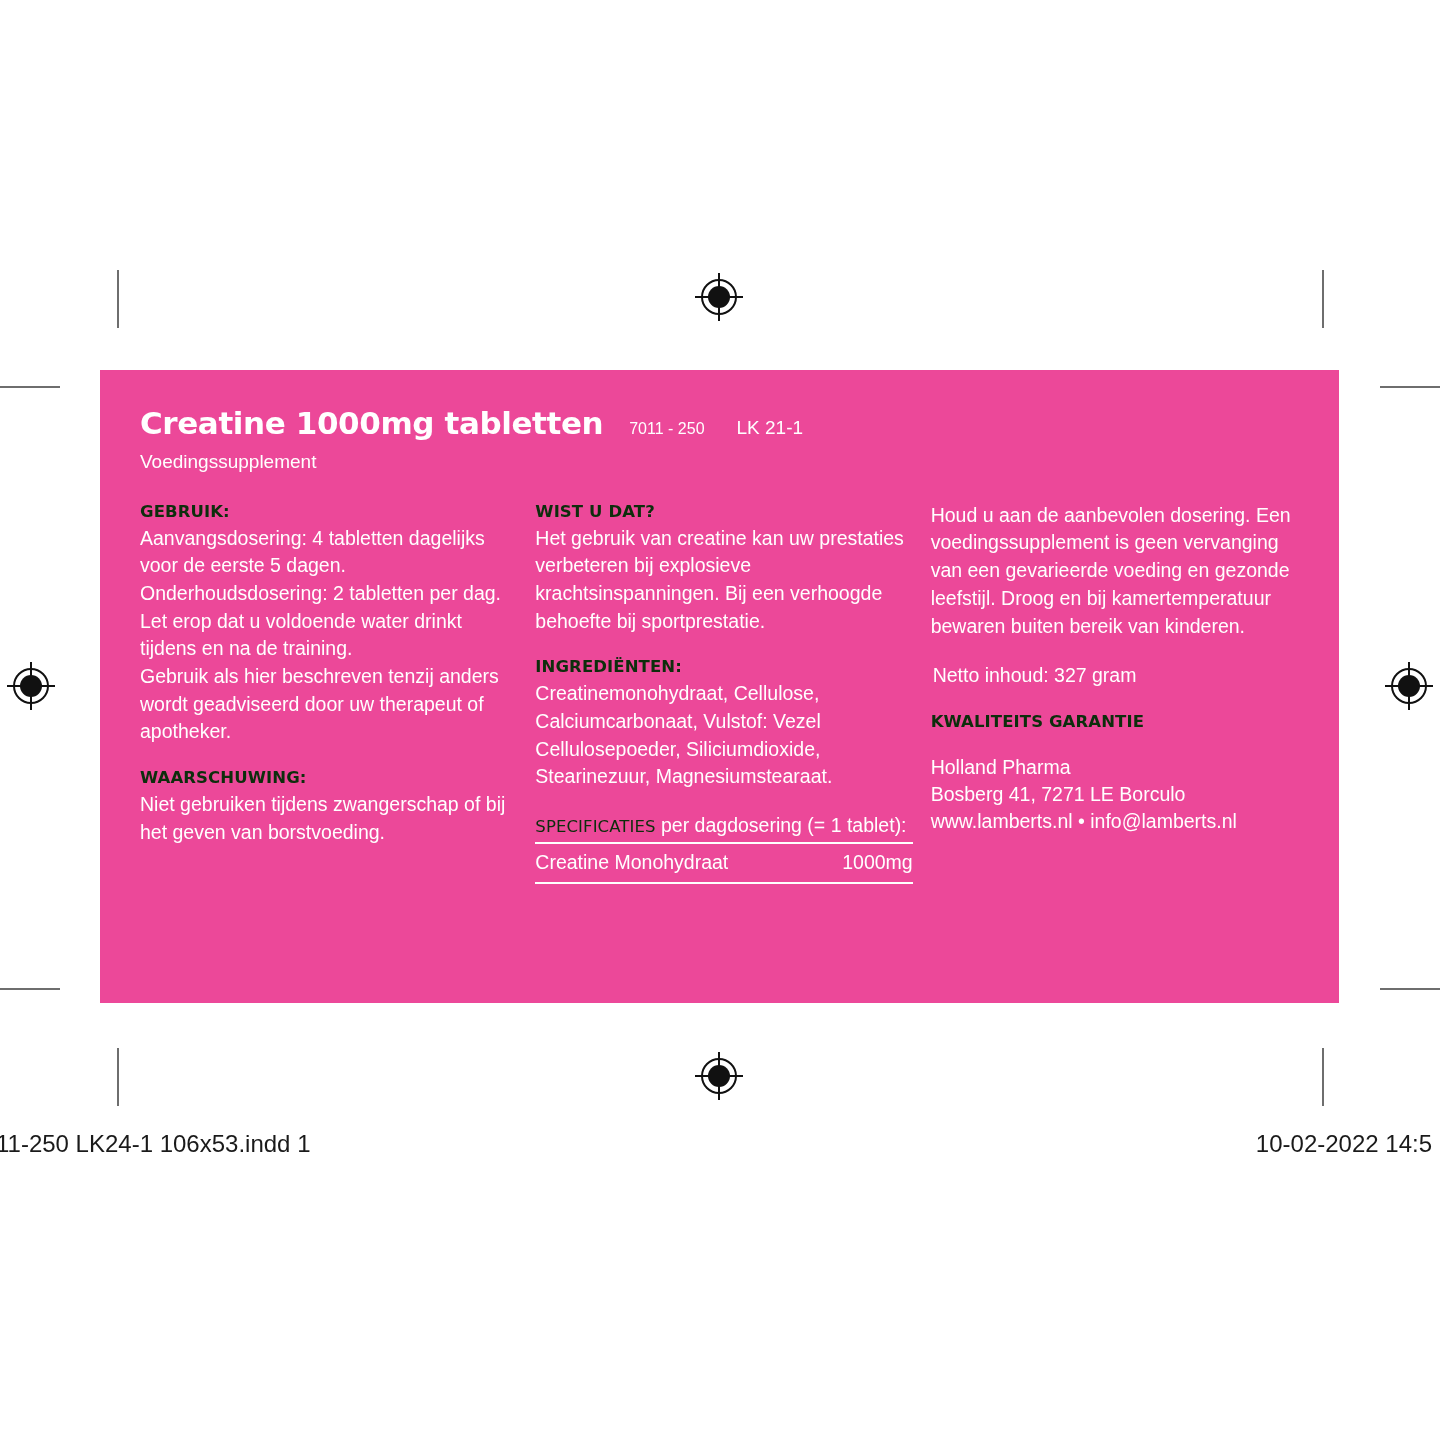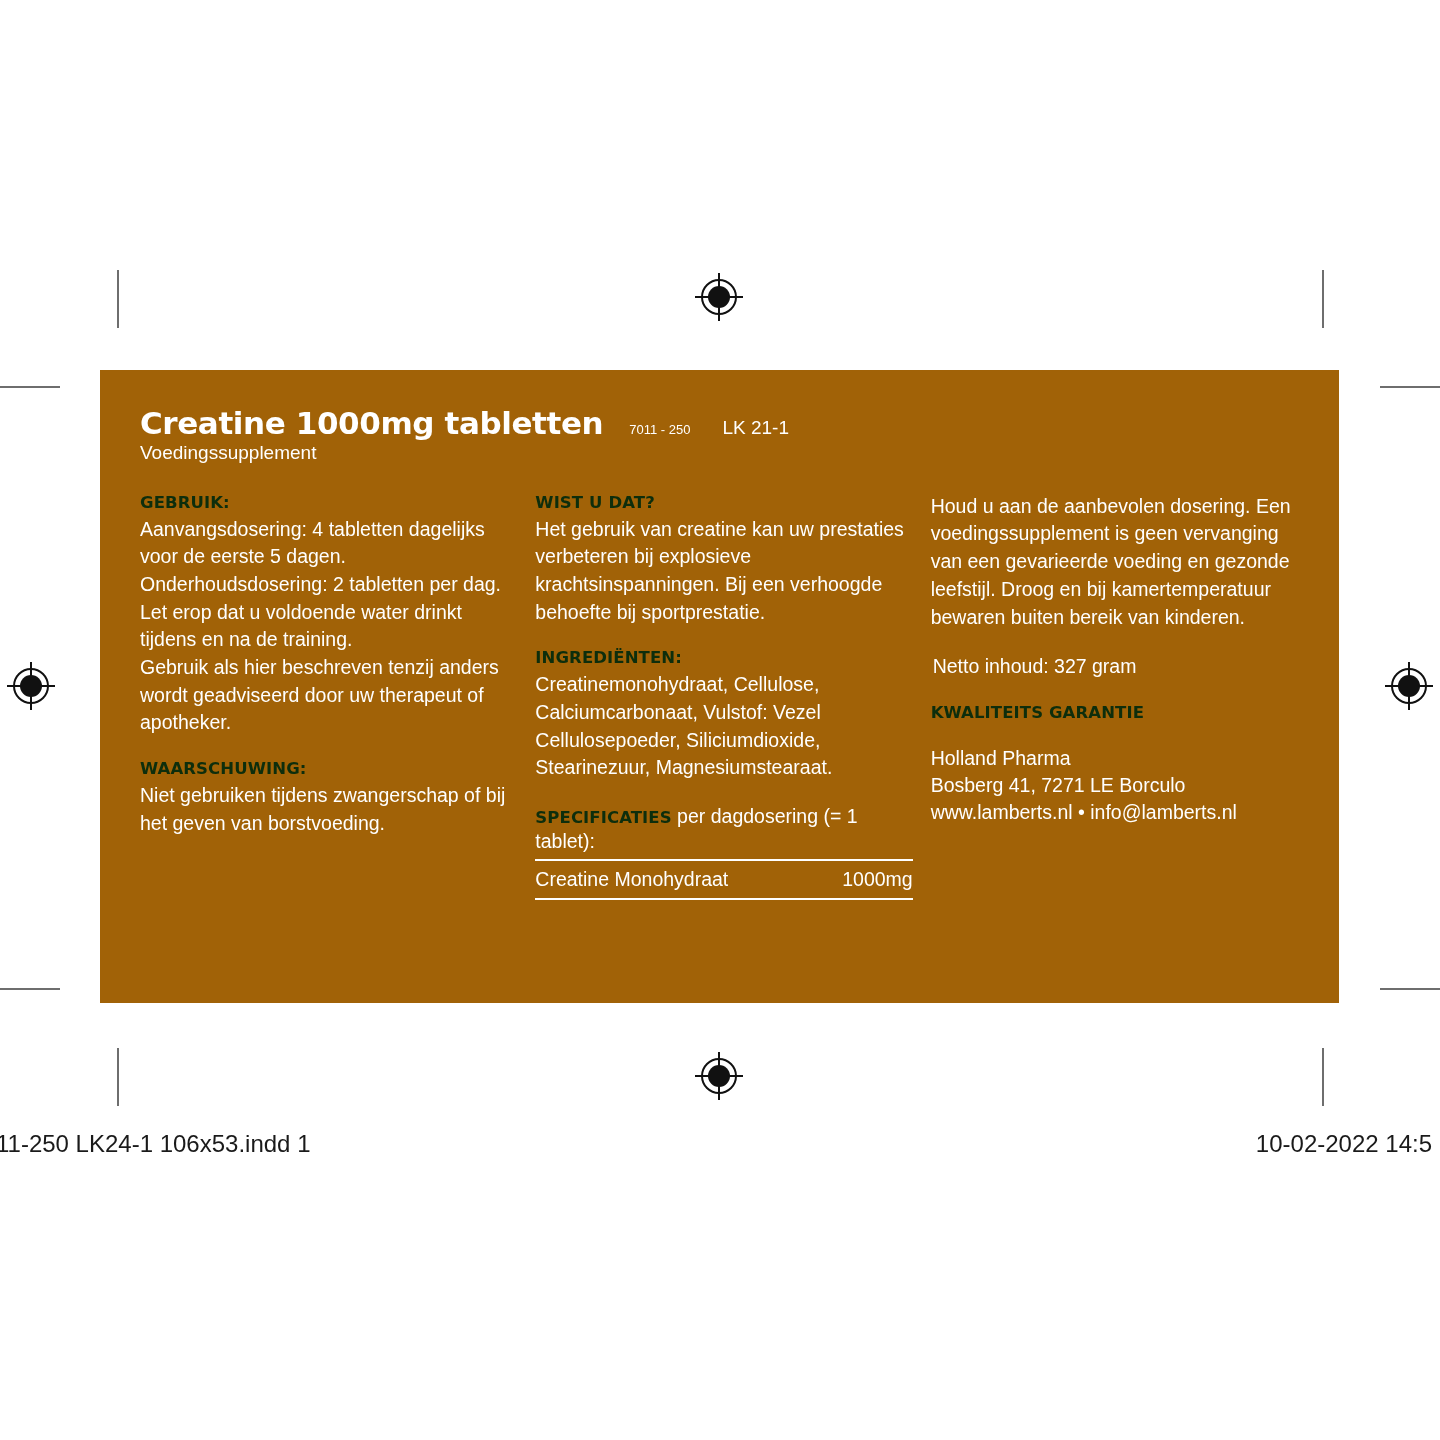--- a/index.html
+++ b/index.html
@@ -32,21 +32,21 @@
   }
   .reg-mark svg { display: block; width: 52px; height: 52px; }
 
   
   .label {
     position: absolute;
     left: 100px;
     top: 370px;
     width: 1239px;
     height: 633px;
-    background: #a16207;
+    background: #ec4899;
     box-sizing: border-box;
     padding: 38px 40px 0 40px;
   }
 
   
   .label-header {
     display: flex;
     align-items: baseline;
     gap: 0;
   }
@@ -54,37 +54,37 @@
     font-family: "DejaVu Sans", sans-serif;
     font-weight: 700;
     font-size: 31px;
     letter-spacing: -0.4px;
     color: #ffffff;
     line-height: 1;
     white-space: nowrap;
   }
   .code-a {
     color: #ffffff;
-    font-size: 13px;
+    font-size: 16px;
     font-weight: 400;
     margin-left: 26px;
     white-space: nowrap;
   }
   .code-b {
     color: #ffffff;
     font-size: 19px;
     font-weight: 400;
     margin-left: 32px;
     white-space: nowrap;
   }
   .product-subtitle {
     color: #ffffff;
     font-size: 19px;
     line-height: 1.2;
-    margin-top: 3px;
+    margin-top: 12px;
   }
 
   
   .columns {
     display: flex;
     margin-top: 28px;
   }
   .col { box-sizing: border-box; }
   .col-1 { width: 396px; padding-right: 18px; }
   .col-2 { width: 396px; padding-right: 18px; }
@@ -119,21 +119,21 @@
 
   
   .spec-title {
     font-size: 19.5px;
     color: #ffffff;
     line-height: 1.3;
     margin: 0 0 4px 0;
   }
   .spec-title .spec-kw {
     font-family: "DejaVu Sans", sans-serif;
-    font-weight: 700;
+    font-weight: 400;
     font-size: 16.5px;
     color: #0d2e0c;
     letter-spacing: 0.1px;
     text-align: right;
   }
   .spec-table {
     border-top: 2px solid #ffffff;
     border-bottom: 2px solid #ffffff;
     padding: 5px 0 6px 0;
   }

